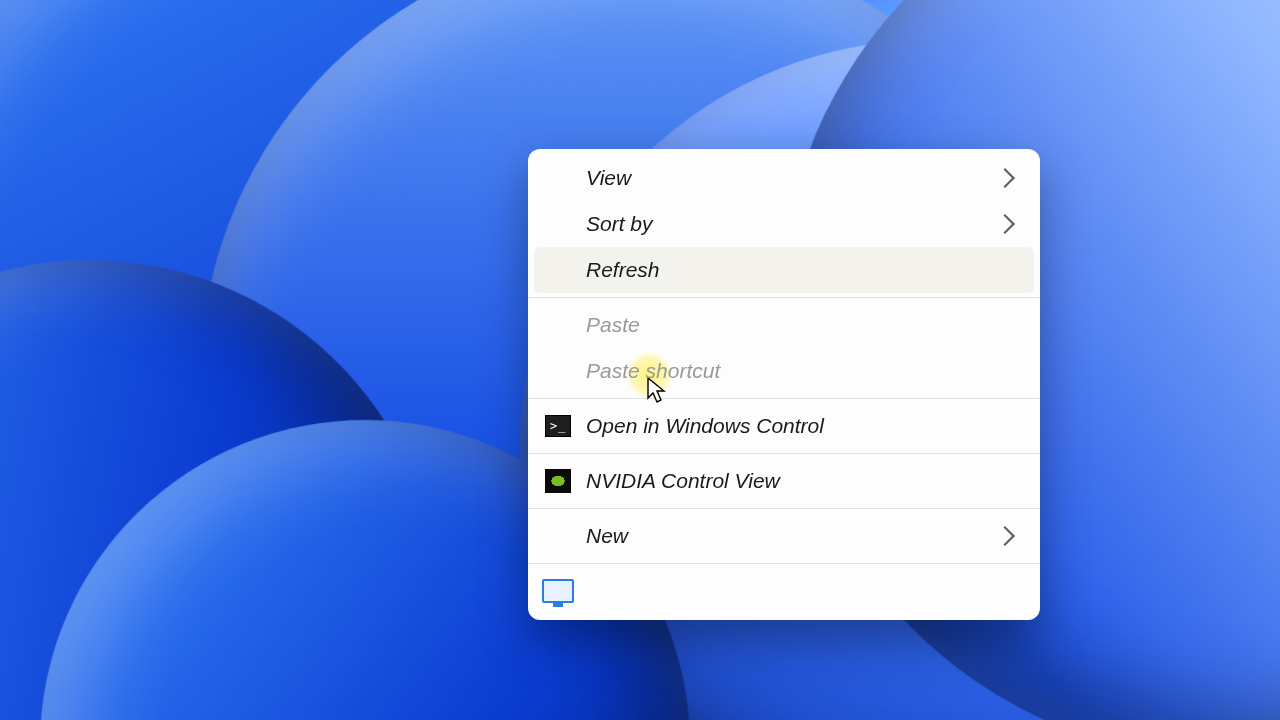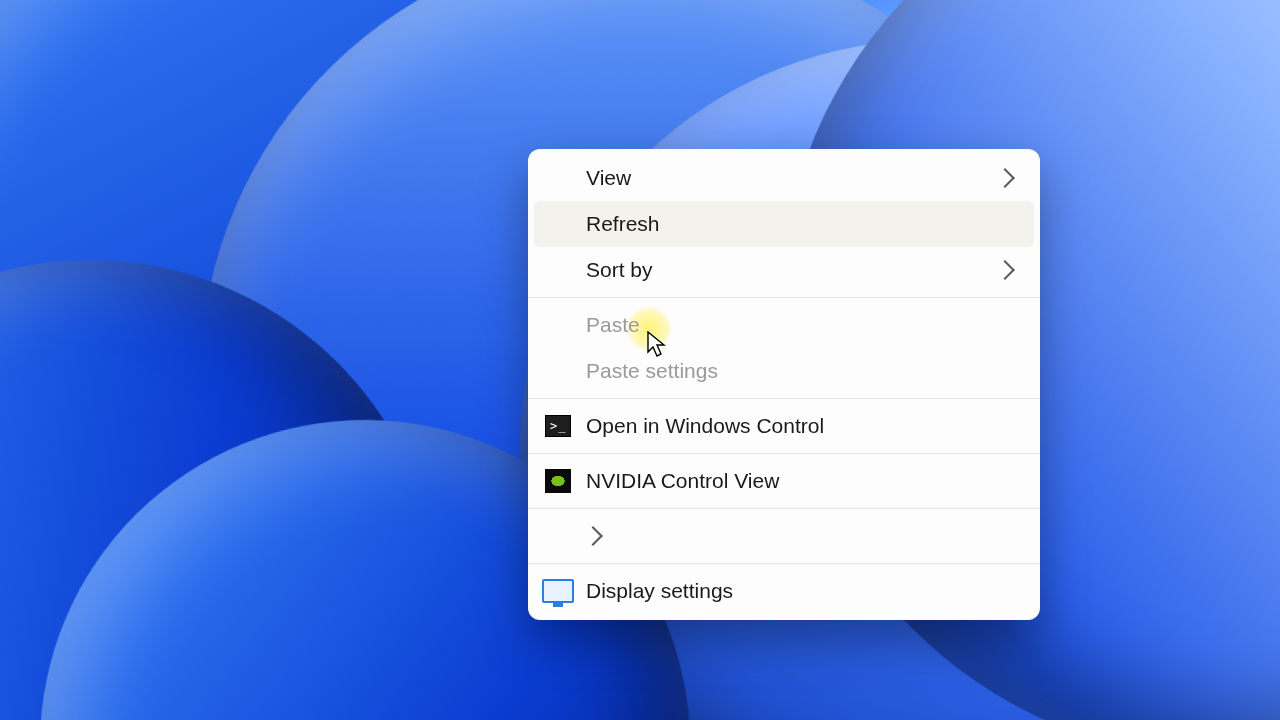--- a/index.html
+++ b/index.html
@@ -35,20 +35,21 @@
   
   .context-menu{
     position:absolute;
     left:528px;top:149px;
     width:512px;
     background:#fdfdfd;
     border-radius:12px;
     box-shadow:0 20px 48px rgba(0,0,0,.35);
     padding:6px 6px;
     box-sizing:border-box;
+    font-style:italic;
   }
   .menu-item{
     display:flex;align-items:center;
     height:46px;
     padding:0 16px 0 6px;
     border-radius:6px;
     font-size:21px;
     color:#1a1a1a;
     position:relative;
   }
@@ -117,47 +118,47 @@
 </div>
 
 <div class="context-menu">
 
   <div class="menu-item">
     <span class="icon-slot"></span>
     <span class="label">View</span>
     <span class="chevron"></span>
   </div>
 
+  <div class="menu-item">
+    <span class="icon-slot"></span>
+    <span class="label">Sort by</span>
+    <span class="chevron"></span>
+  </div>
+
   <div class="menu-item hover">
     <span class="icon-slot"></span>
     <span class="label">Refresh</span>
     <span class="click-highlight"></span>
     <span class="cursor">
       <svg width="22" height="28" viewBox="0 0 22 28">
         <path d="M1 1 L1 21 L6 16 L10 25 L14 23 L10 14 L17 14 Z" fill="#fff" stroke="#000" stroke-width="1.4"></path>
       </svg>
     </span>
   </div>
 
-  <div class="menu-item">
-    <span class="icon-slot"></span>
-    <span class="label">Sort by</span>
-    <span class="chevron"></span>
-  </div>
-
   <div class="menu-sep"></div>
 
   <div class="menu-item disabled">
     <span class="icon-slot"></span>
     <span class="label">Paste</span>
   </div>
 
   <div class="menu-item disabled">
     <span class="icon-slot"></span>
-    <span class="label">Paste settings</span>
+    <span class="label">Paste shortcut</span>
   </div>
 
   <div class="menu-sep"></div>
 
   <div class="menu-item">
     <span class="icon-slot">
         <span class="ic-terminal">&gt;_</span>
       </span>
     <span class="label">Open in Windows Control</span>
   </div>
@@ -168,26 +169,26 @@
     <span class="icon-slot">
         <span class="ic-nvidia"></span>
       </span>
     <span class="label">NVIDIA Control View</span>
   </div>
 
   <div class="menu-sep"></div>
 
   <div class="menu-item">
     <span class="icon-slot"></span>
+    <span class="label">New</span>
     <span class="chevron"></span>
   </div>
 
   <div class="menu-sep"></div>
 
   <div class="menu-item">
     <span class="icon-slot">
         <span class="ic-display"></span>
       </span>
-    <span class="label">Display settings</span>
   </div>
 
 
 </div>
 
 </body></html>

